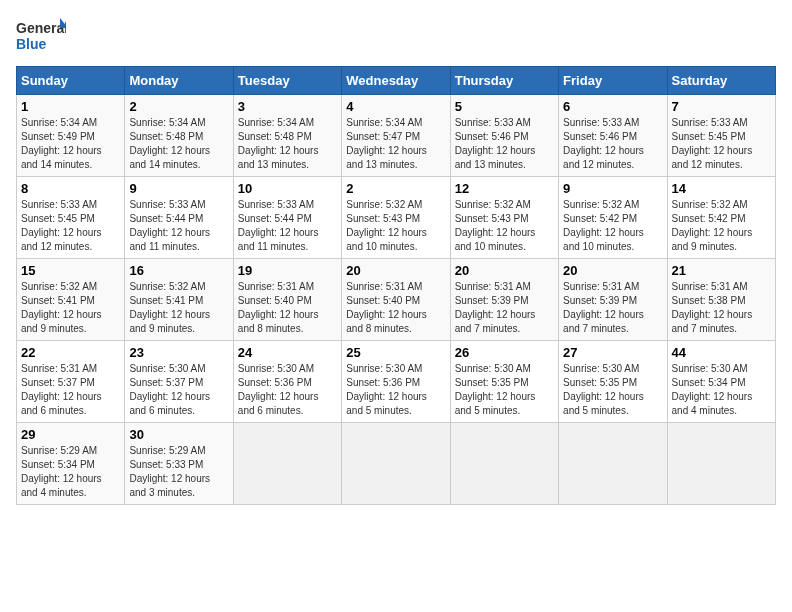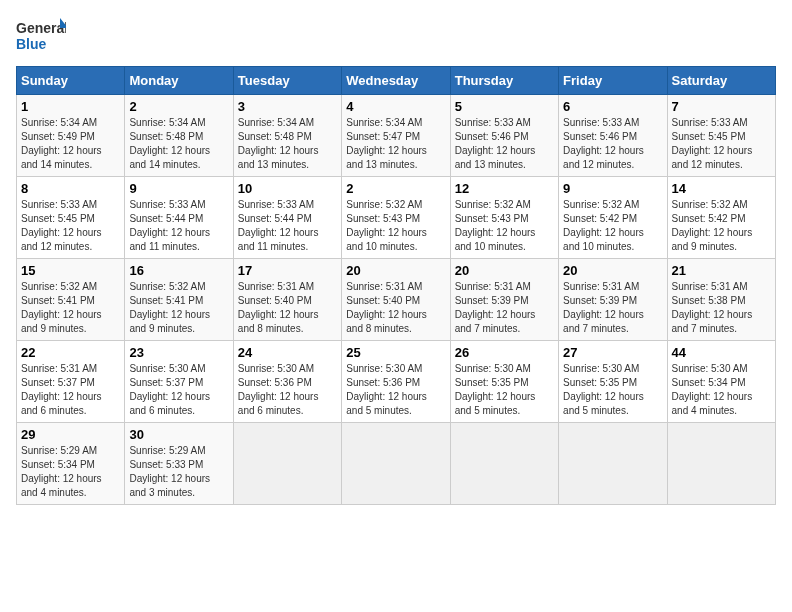--- a/index.html
+++ b/index.html
@@ -171,21 +171,21 @@
       <tr>
         <td>
           <span class="day-num">15</span>
           <div class="day-detail">Sunrise: 5:32 AM<br>Sunset: 5:41 PM<br>Daylight: 12 hours and 9 minutes.</div>
         </td>
         <td>
           <span class="day-num">16</span>
           <div class="day-detail">Sunrise: 5:32 AM<br>Sunset: 5:41 PM<br>Daylight: 12 hours and 9 minutes.</div>
         </td>
         <td>
-          <span class="day-num">17</span>
+          <span class="day-num">19</span>
           <div class="day-detail">Sunrise: 5:31 AM<br>Sunset: 5:40 PM<br>Daylight: 12 hours and 8 minutes.</div>
         </td>
         <td>
           <span class="day-num">20</span>
           <div class="day-detail">Sunrise: 5:31 AM<br>Sunset: 5:40 PM<br>Daylight: 12 hours and 8 minutes.</div>
         </td>
         <td>
           <span class="day-num">20</span>
           <div class="day-detail">Sunrise: 5:31 AM<br>Sunset: 5:39 PM<br>Daylight: 12 hours and 7 minutes.</div>
         </td>

